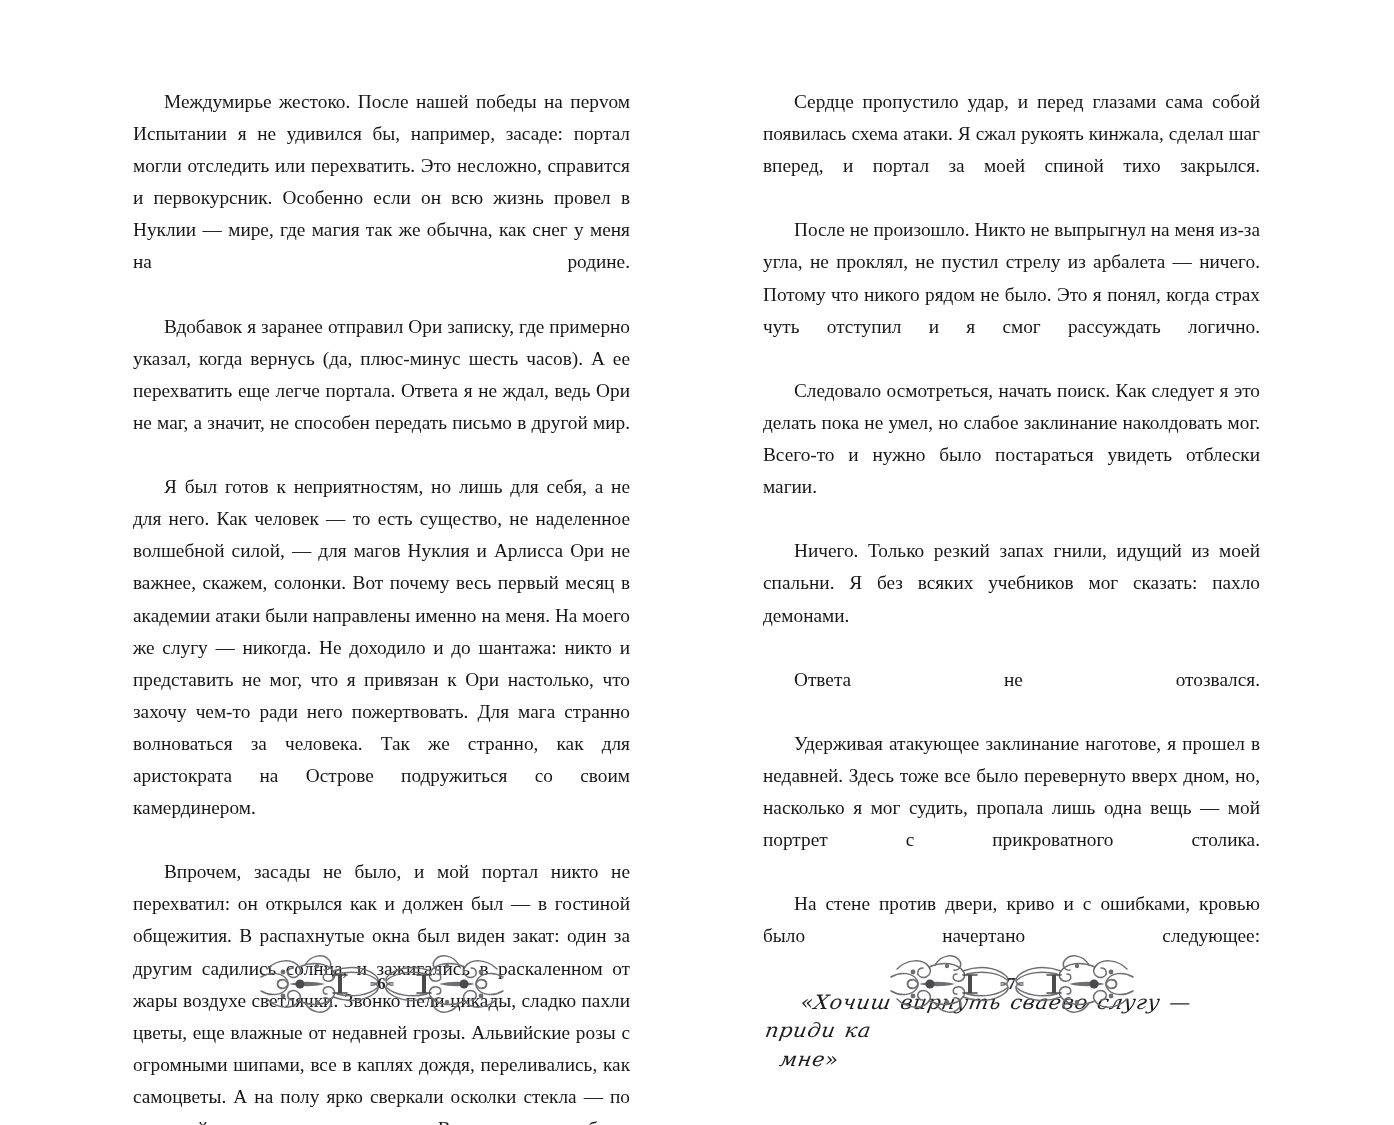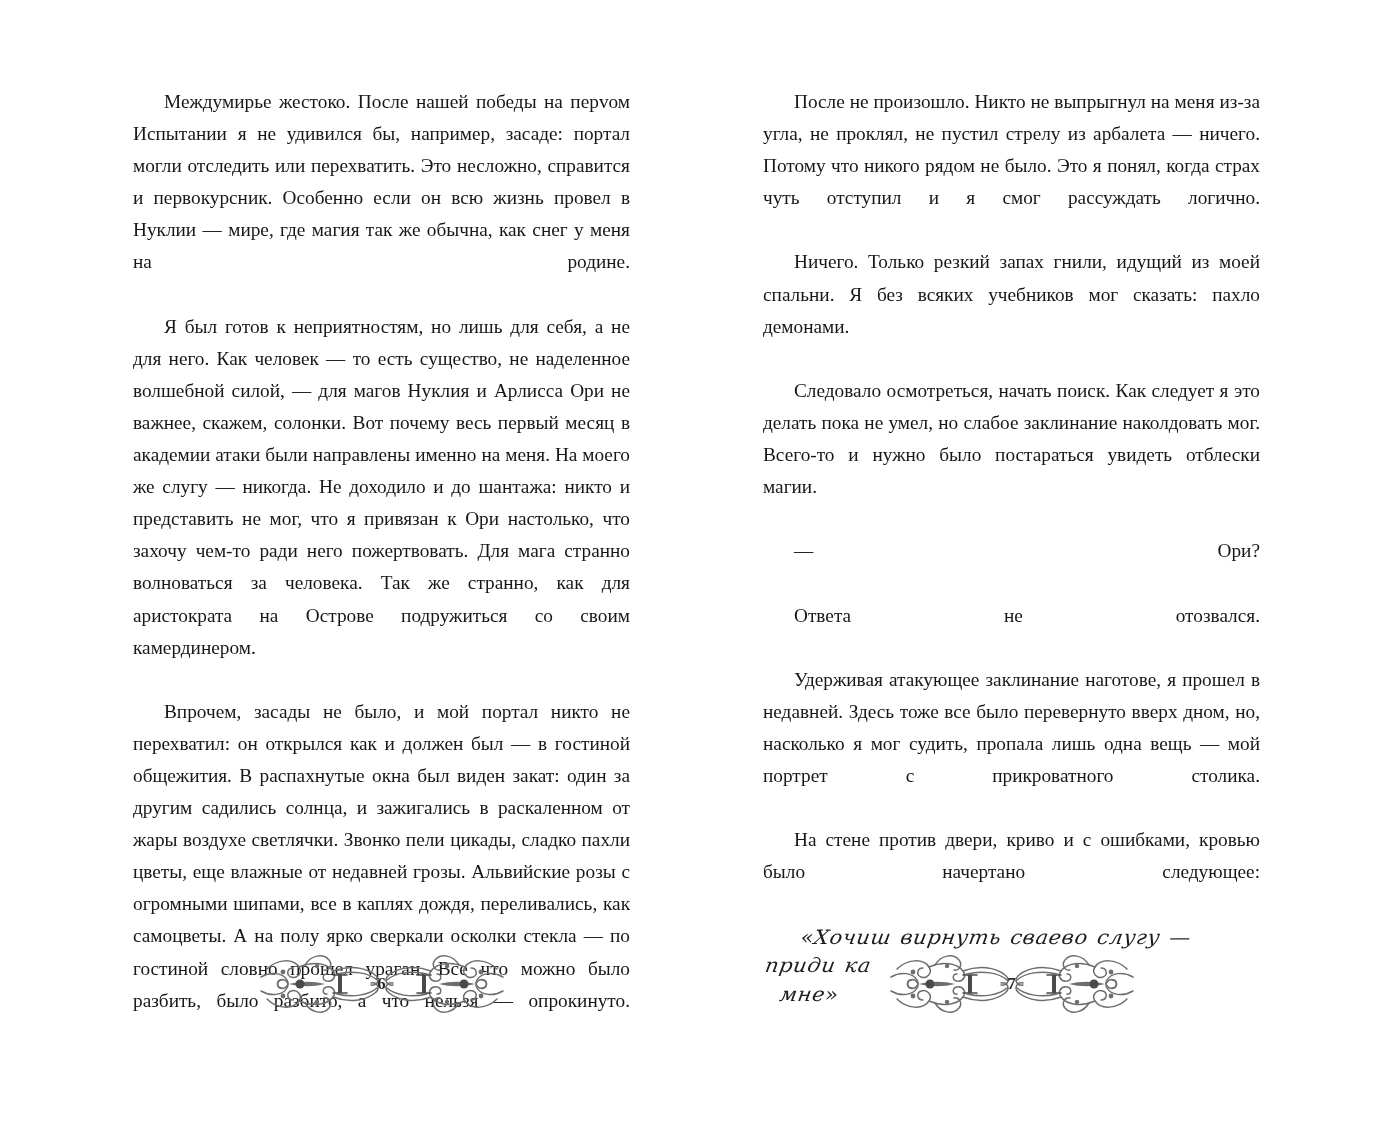--- a/index.html
+++ b/index.html
@@ -107,20 +107,21 @@
 </style>
 </head>
 <body>
 
 <div id="page">
   <div class="spread">
 
     <div class="book-page left">
       <div class="textblock">
         <p>Междумирье жестоко. После нашей победы на пер­vом Испытании я не удивился бы, например, заса­де: портал могли отследить или перехватить. Это не­сложно, справится и первокурсник. Особенно если он всю жизнь провел в Нуклии — мире, где магия так же обычна, как снег у меня на родине.</p>
+        <p>Вдобавок я заранее отправил Ори записку, где при­мерно указал, когда вернусь (да, плюс-минус шесть ча­сов). А ее перехватить еще легче портала. Ответа я не ждал, ведь Ори не маг, а значит, не способен передать письмо в другой мир.</p>
         <p>Я был готов к неприятностям, но лишь для себя, а не для него. Как человек — то есть существо, не наделенное волшебной силой, — для магов Нуклия и Арлисса Ори не важнее, скажем, солонки. Вот по­чему весь первый месяц в академии атаки были на­правлены именно на меня. На моего же слугу — ни­когда. Не доходило и до шантажа: никто и предста­вить не мог, что я привязан к Ори настолько, что захочу чем-то ради него пожертвовать. Для мага странно волноваться за человека. Так же странно, как для аристократа на Острове подружиться со сво­им камердинером.</p>
         <p>Впрочем, засады не было, и мой портал никто не перехватил: он открылся как и должен был — в гости­ной общежития. В распахнутые окна был виден закат: один за другим садились солнца, и зажигались в раска­ленном от жары воздухе светлячки. Звонко пели цика­ды, сладко пахли цветы, еще влажные от недавней гро­зы. Альвийские розы с огромными шипами, все в кап­лях дождя, переливались, как самоцветы. А на полу ярко сверкали осколки стекла — по гостиной словно прошел ураган. Все что можно было разбить, было раз­бито, а что нельзя — опрокинуто.</p>
       </div>
 
       <div class="folio">
         <div class="folio-inner">
           <svg class="folio-orn" viewBox="0 0 258 74">
             <g fill="none" stroke="#6e6e72" stroke-width="1.5" stroke-linecap="round">
 
               <path d="M14 22 C24 12, 40 11, 46 20 C50 26, 44 32, 38 30 C33 28, 34 21, 40 21"></path>
@@ -168,24 +169,24 @@
               </g>
             </g>
           </svg>
           <div class="folio-num">6</div>
         </div>
       </div>
     </div>
 
     <div class="book-page right">
       <div class="textblock">
+        <p>Сердце пропустило удар, и перед глазами сама со­бой появилась схема атаки. Я сжал рукоять кинжала, сделал шаг вперед, и портал за моей спиной тихо за­крылся.</p>
         <p>После не произошло. Никто не выпрыгнул на ме­ня из-за угла, не проклял, не пустил стрелу из арбале­та — ничего. Потому что никого рядом не было. Это я понял, когда страх чуть отступил и я смог рассуждать логично.</p>
+        <p>Следовало осмотреться, начать поиск. Как следует я это делать пока не умел, но слабое заклинание на­колдовать мог. Всего-то и нужно было постараться увидеть отблески магии.</p>
         <p>Ничего. Только резкий запах гнили, идущий из мо­ей спальни. Я без всяких учебников мог сказать: пахло демонами.</p>
-        <p>Следовало осмотреться, начать поиск. Как следует я это делать пока не умел, но слабое заклинание на­колдовать мог. Всего-то и нужно было постараться увидеть отблески магии.</p>
-        <p>— Ори?</p>
         <p>Ответа не отозвался.</p>
         <p>Удерживая атакующее заклинание наготове, я про­шел в недавней. Здесь тоже все было перевернуто вверх дном, но, насколько я мог судить, пропала лишь одна вещь — мой портрет с прикроватного столика.</p>
         <p>На стене против двери, криво и с ошибками, кро­вью было начертано следующее:</p>
 
         <p class="handwriting"><span class="hw-quote">«</span><span>Хочиш вирнуть сваево слугу — приди ка</span><span class="hw-line2"><span>мне</span><span class="hw-quote">»</span></span></p>
 
       </div>
 
       <div class="folio">
         <div class="folio-inner">

